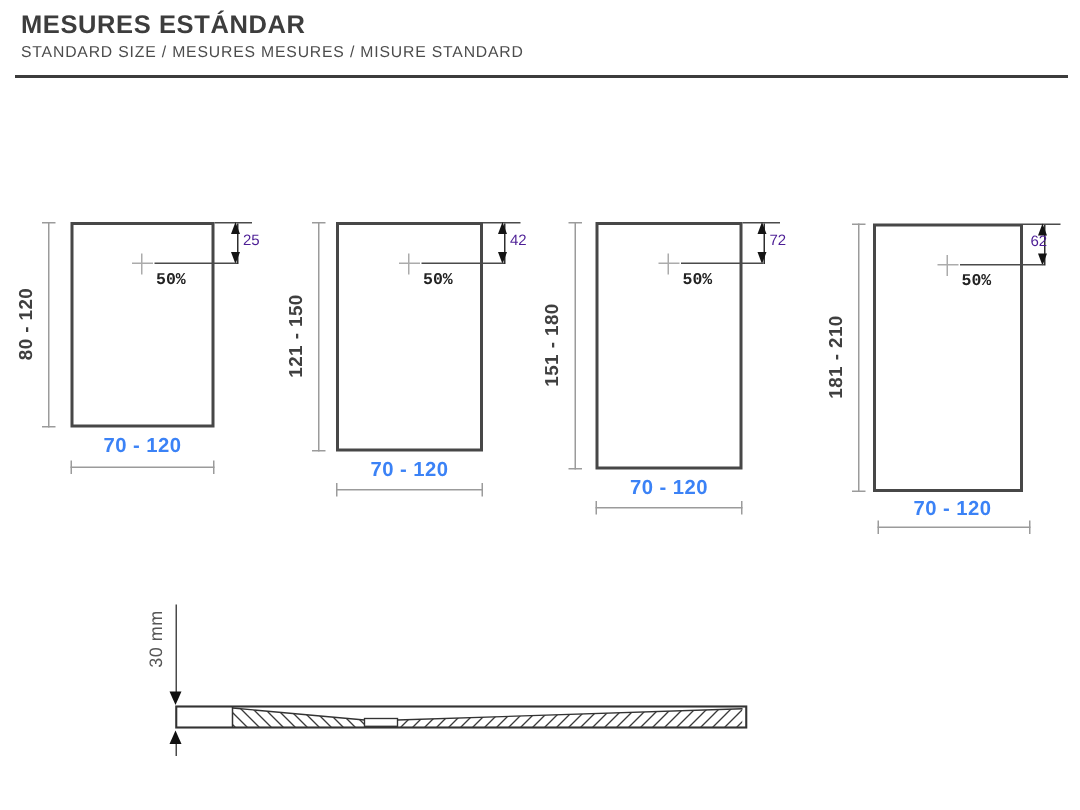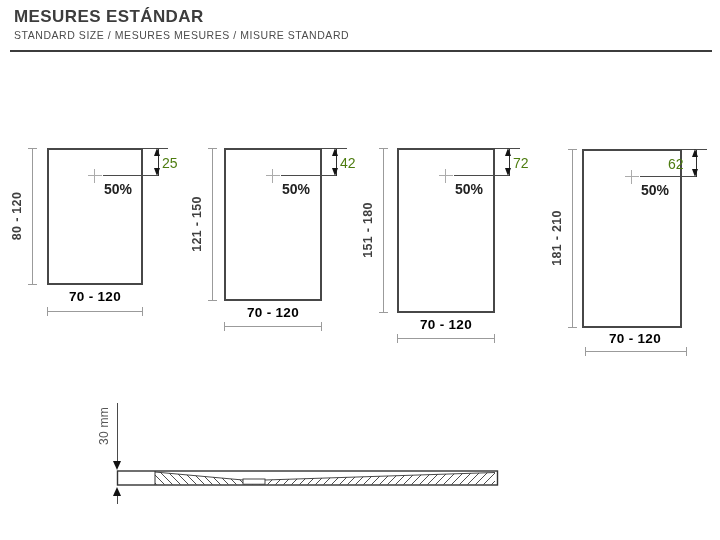--- a/index.html
+++ b/index.html
@@ -13,29 +13,29 @@
   .rule{position:absolute;left:10px;top:50px;width:702px;height:2px;background:#3c3c3c;}
   
   .rect{position:absolute;border:2px solid #474747;background:#fff;box-sizing:border-box;}
   .dimv{position:absolute;width:1px;background:#9b9b9b;}
   .dimh{position:absolute;height:1px;background:#9b9b9b;}
   .tickh{position:absolute;width:9px;height:1px;background:#9b9b9b;}
   .tickv{position:absolute;width:1px;height:9px;background:#9b9b9b;}
   .rlabel{position:absolute;transform:translate(-50%,-50%) rotate(-90deg);
           font-size:12.5px;font-weight:bold;color:#3f3f3f;white-space:nowrap;letter-spacing:.3px;}
   .wlabel{position:absolute;transform:translateX(-50%);font-size:13.5px;font-weight:bold;
-          color:#000000;white-space:nowrap;letter-spacing:.3px;}
+          color:#3b82f6;white-space:nowrap;letter-spacing:.3px;}
   .extline{position:absolute;height:1px;background:#4a4a4a;}
   .odim{position:absolute;width:1px;background:#2e2e2e;}
   .arrup{position:absolute;width:0;height:0;border-left:3.5px solid transparent;
          border-right:3.5px solid transparent;border-bottom:8px solid #141414;}
   .arrdn{position:absolute;width:0;height:0;border-left:3.5px solid transparent;
          border-right:3.5px solid transparent;border-top:8px solid #141414;}
-  .num{position:absolute;font-size:14px;color:#4d7c0f;text-align:right;}
-  .pct{position:absolute;font-size:14px;font-weight:bold;color:#222;}
+  .num{position:absolute;font-size:10px;color:#4c1d95;text-align:right;}
+  .pct{position:absolute;font-size:11px;font-weight:bold;color:#222;font-family:Liberation Mono, monospace;}
   .chh{position:absolute;width:14px;height:1px;background:#ababab;}
   .chv{position:absolute;width:1px;height:14px;background:#ababab;}
   .dline{position:absolute;height:1px;background:#4a4a4a;}
   
   .plabel{position:absolute;transform:translate(-50%,-50%) rotate(-90deg);
           font-size:12px;color:#565656;white-space:nowrap;letter-spacing:.3px;}
   .pline{position:absolute;width:1px;background:#4a4a4a;}
   .parrdn{position:absolute;width:0;height:0;border-left:4px solid transparent;
           border-right:4px solid transparent;border-top:9px solid #111;}
   .parrup{position:absolute;width:0;height:0;border-left:4px solid transparent;
@@ -118,21 +118,21 @@
   <div class="tickh" style="left:568px;top:327px;"></div>
   <div class="rlabel" style="left:557px;top:238px;">181 - 210</div>
   <div class="wlabel" style="left:635px;top:331px;">70 - 120</div>
   <div class="dimh" style="left:585px;top:351px;width:102px;"></div>
   <div class="tickv" style="left:585px;top:347px;"></div>
   <div class="tickv" style="left:686px;top:347px;"></div>
   <div class="extline" style="left:682px;top:149px;width:25px;"></div>
   <div class="odim" style="left:696px;top:150px;height:27px;"></div>
   <div class="arrup" style="left:692px;top:149px;"></div>
   <div class="arrdn" style="left:692px;top:169px;"></div>
-  <div class="num" style="left:668px;top:156px;">62</div>
+  <div class="num" style="left:687px;top:156px;">62</div>
   <div class="chh" style="left:625px;top:176px;"></div>
   <div class="chv" style="left:631px;top:170px;"></div>
   <div class="dline" style="left:640px;top:176px;width:56px;"></div>
   <div class="pct" style="left:641px;top:182px;">50%</div>
 </div>
 
 <div>
   <div class="plabel" style="left:104px;top:426px;">30 mm</div>
   <div class="pline" style="left:117px;top:403px;height:59px;"></div>
   <div class="parrdn" style="left:113px;top:461px;"></div>

